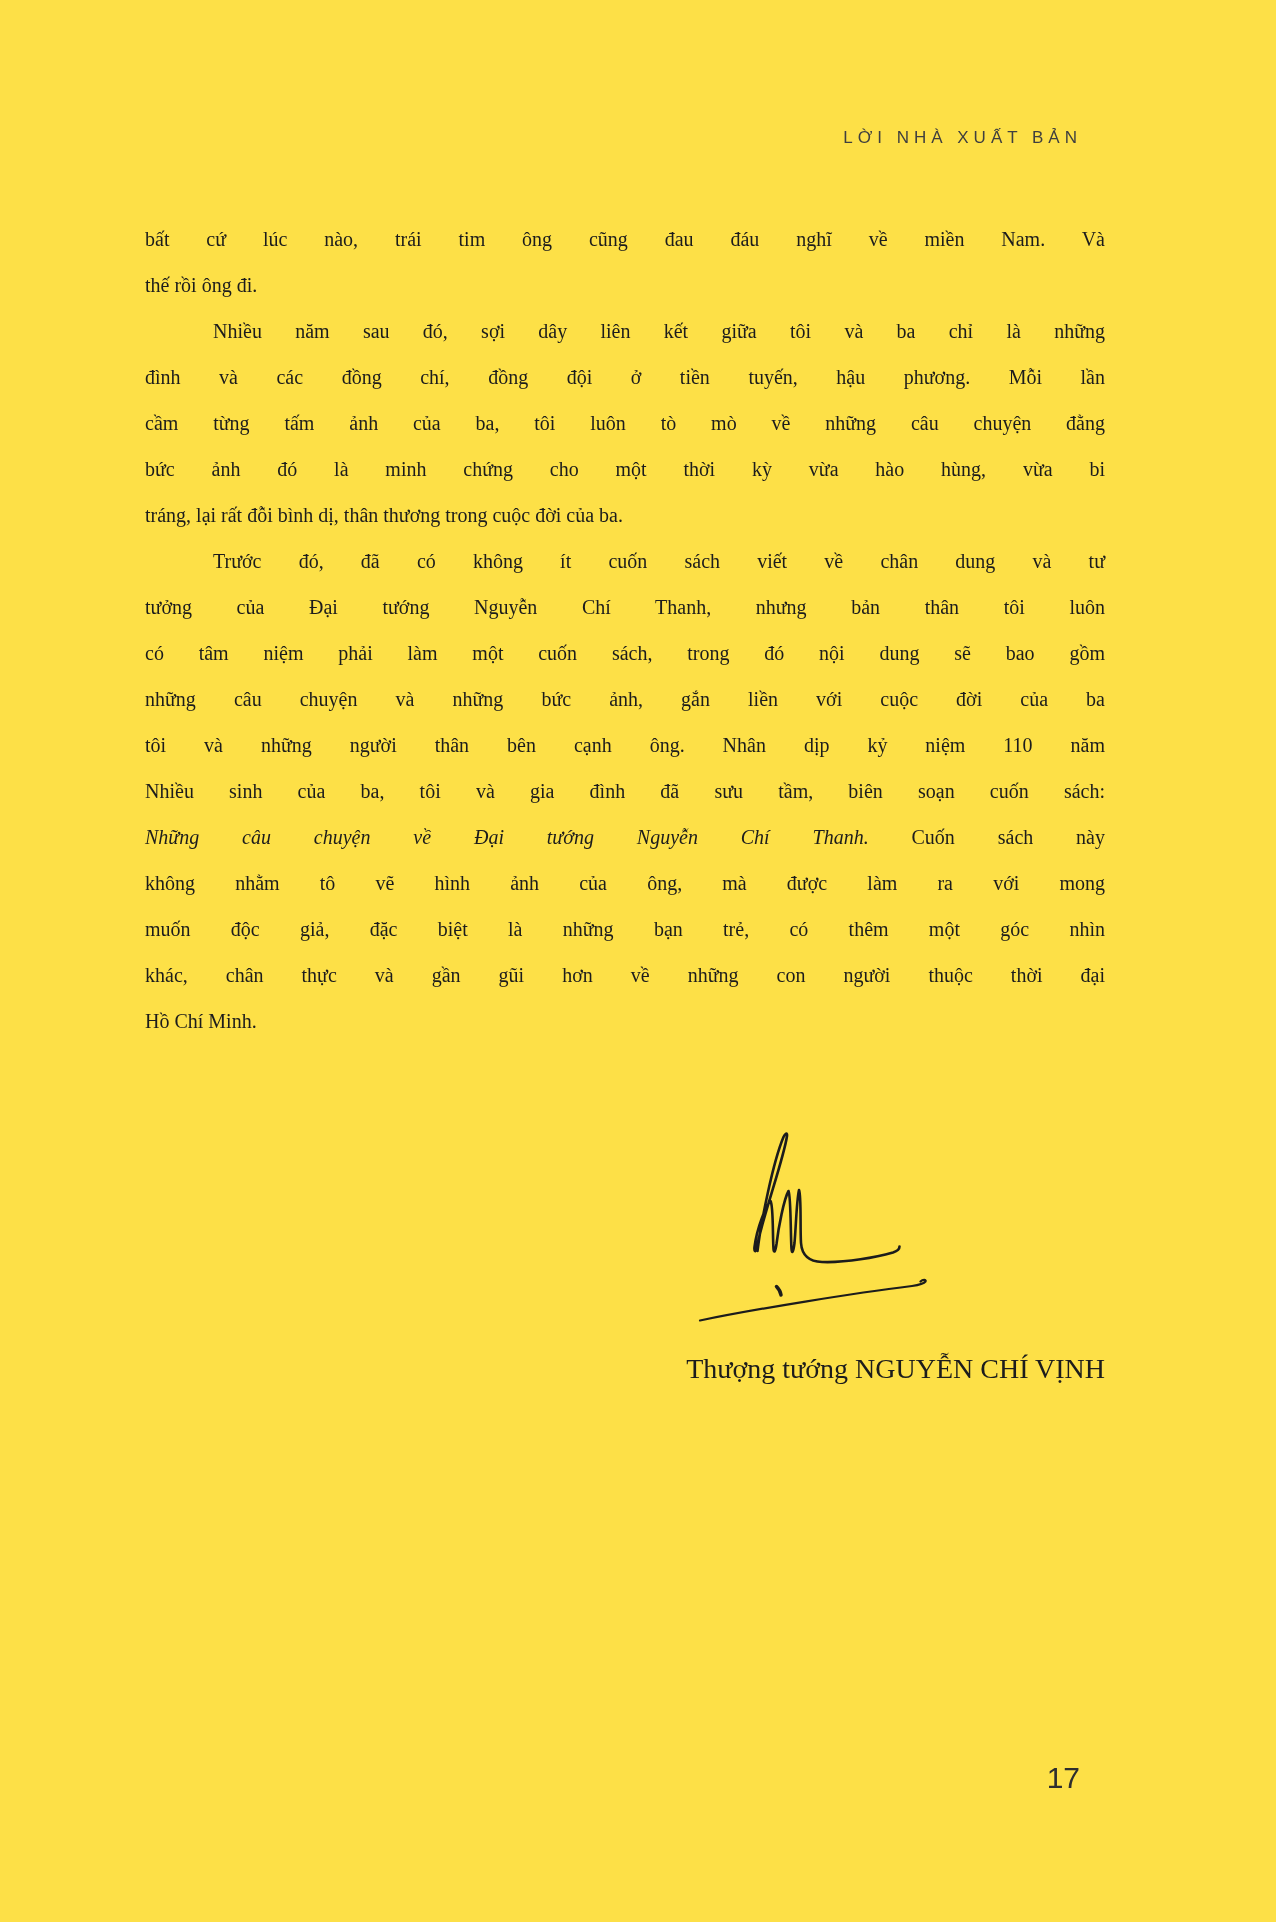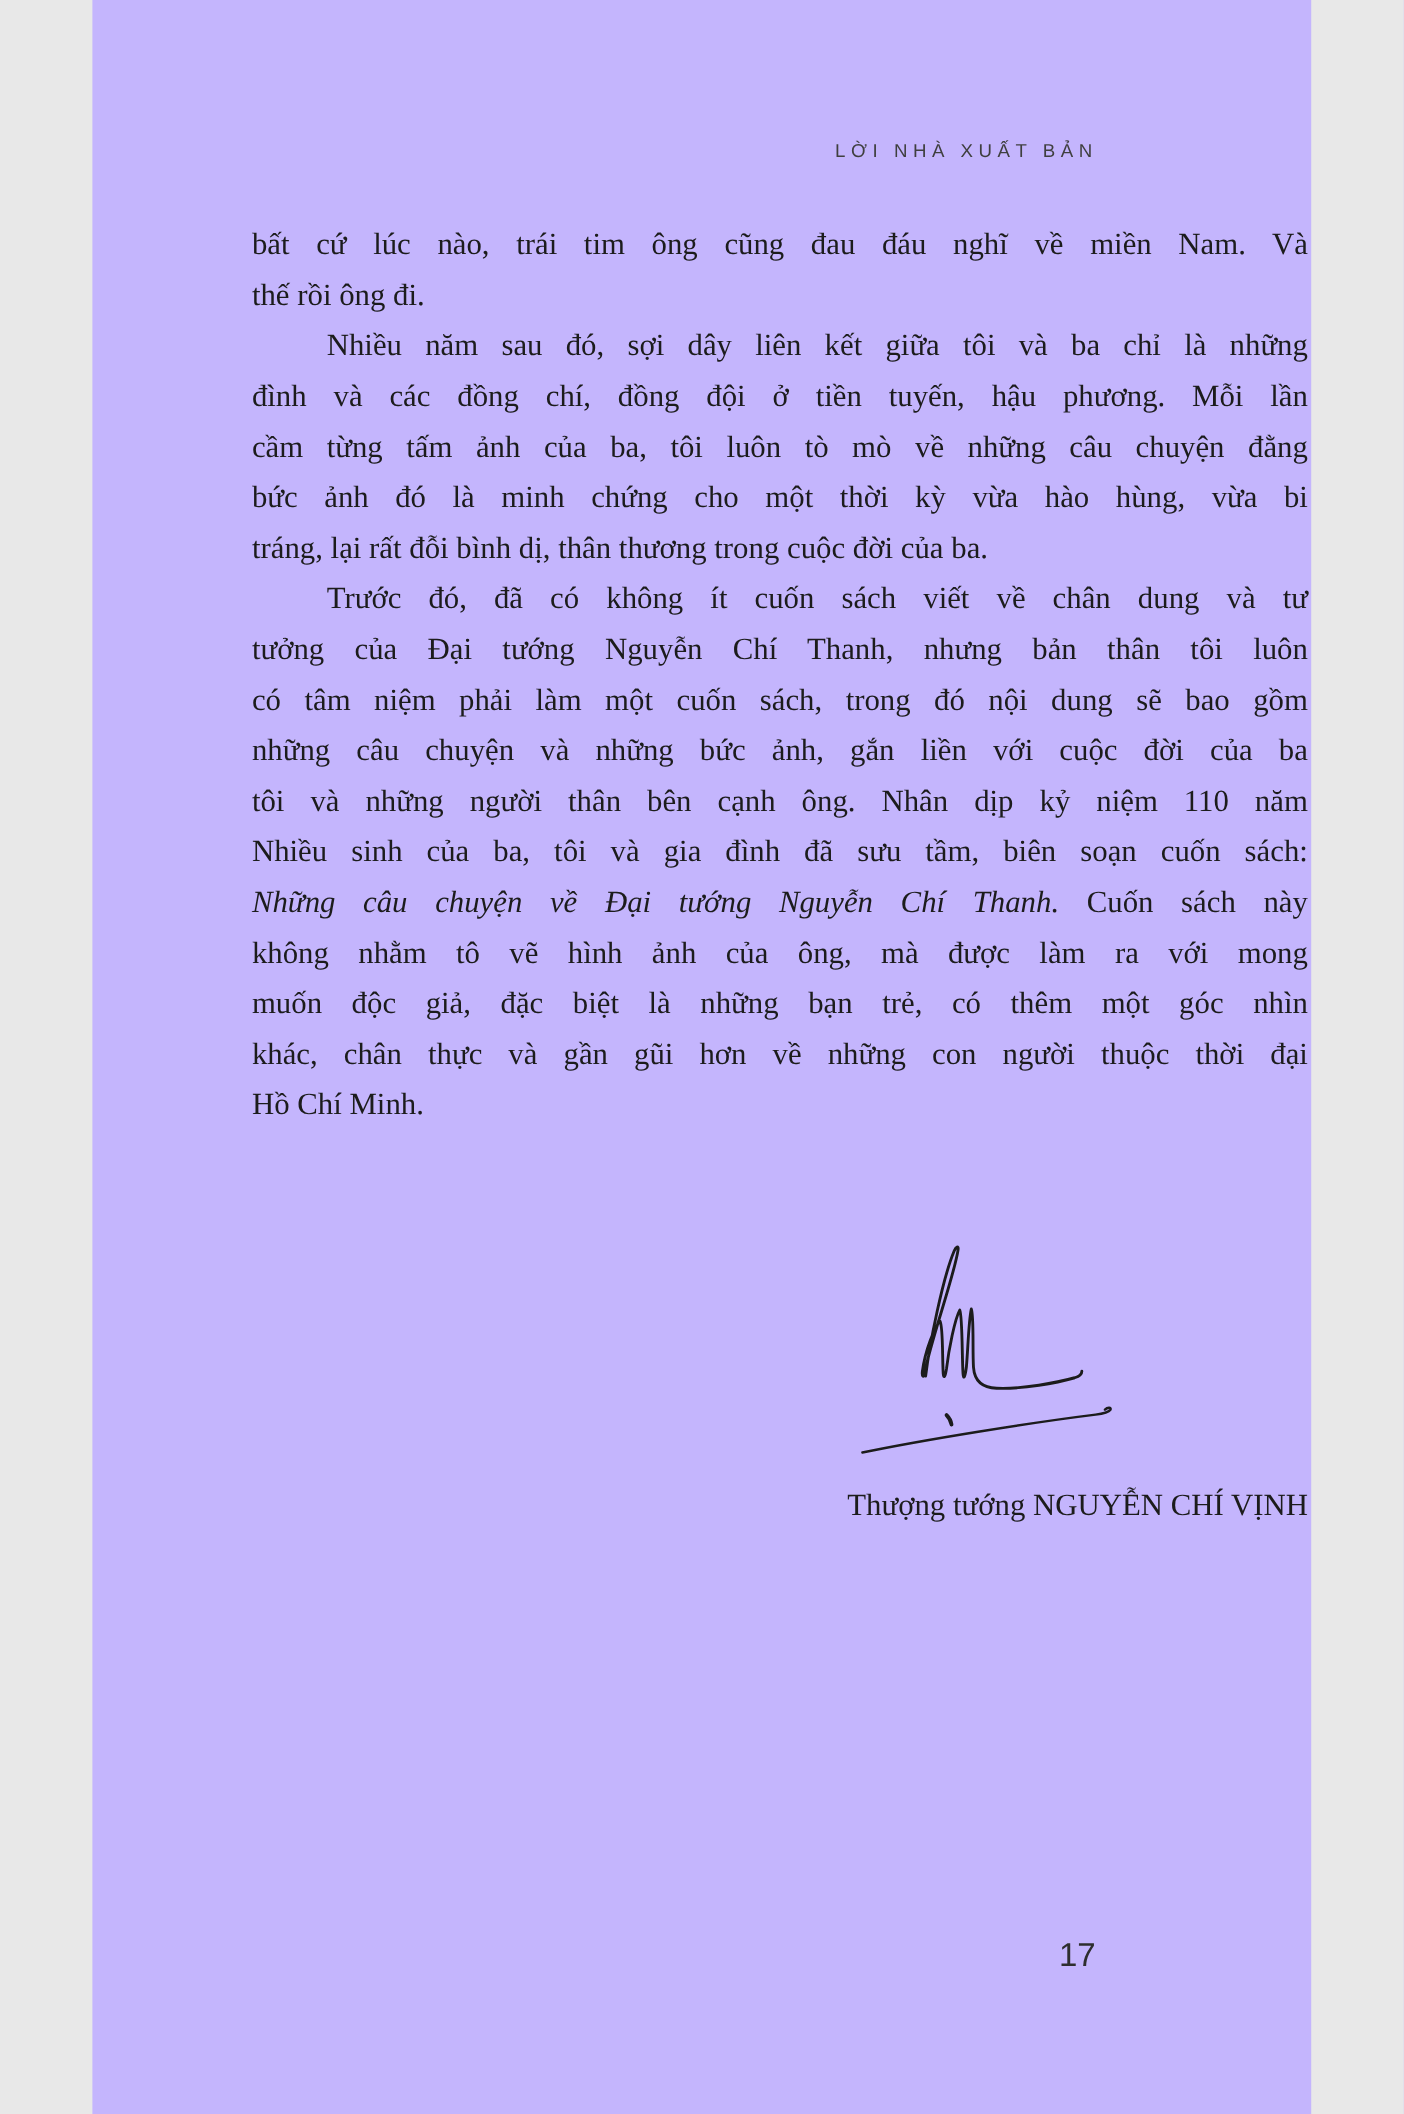--- a/index.html
+++ b/index.html
@@ -1,38 +1,38 @@
 <!DOCTYPE html>
 <html><head>
 <meta charset="utf-8">
 <style>
   html,body{margin:0;padding:0;background:#e8e8e8;}
   .page{
     position:relative;
-    width:1108px;height:1922px;
-    background:#c4b5fd;
+    width:1276px;height:1922px;
+    background:#fde047;
     margin:0 auto;
     overflow:hidden;
     font-family:"Liberation Serif","DejaVu Serif",serif;
     color:#1c1c1c;
   }
   .running-head{
     position:absolute;
     top:128px;right:194px;
     font-family:"Liberation Sans","DejaVu Sans",sans-serif;
     font-size:17px;
     letter-spacing:5px;
     color:#3f3f3f;
     white-space:nowrap;
   }
   .body-text{
     position:absolute;
-    left:145px;top:200px;
+    left:145px;top:216px;
     width:960px;
-    font-size:28px;
+    font-size:20px;
     line-height:46px;
   }
   .para{margin:0;padding:0;}
   .para + .para{}
   .ln{
     text-align:justify;
     text-align-last:justify;
   }
   .ln.last{
     text-align-last:left;

